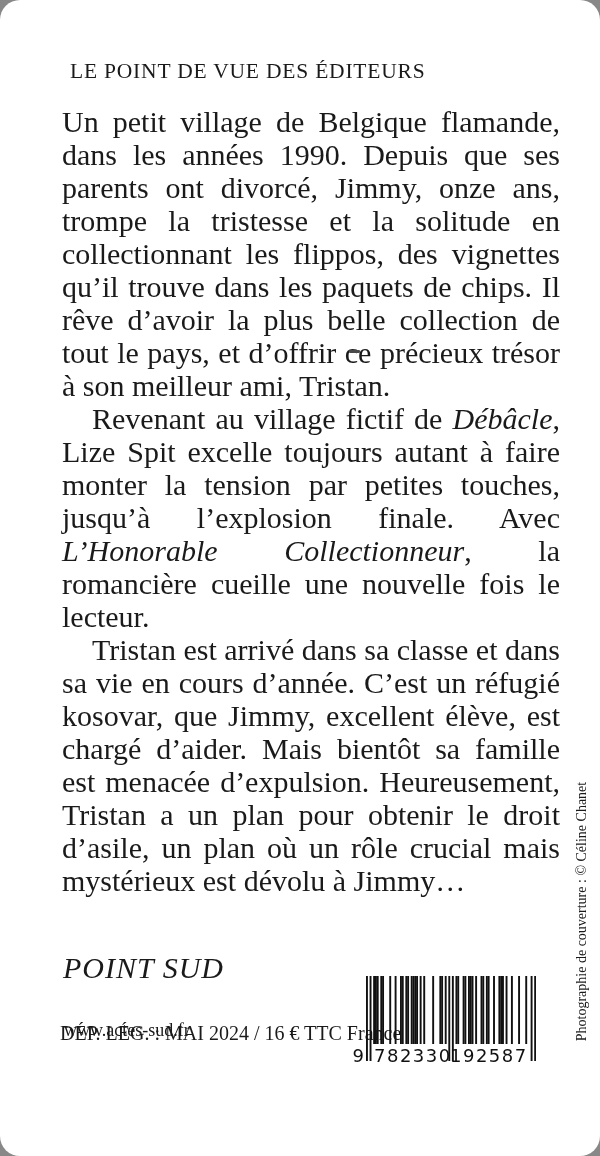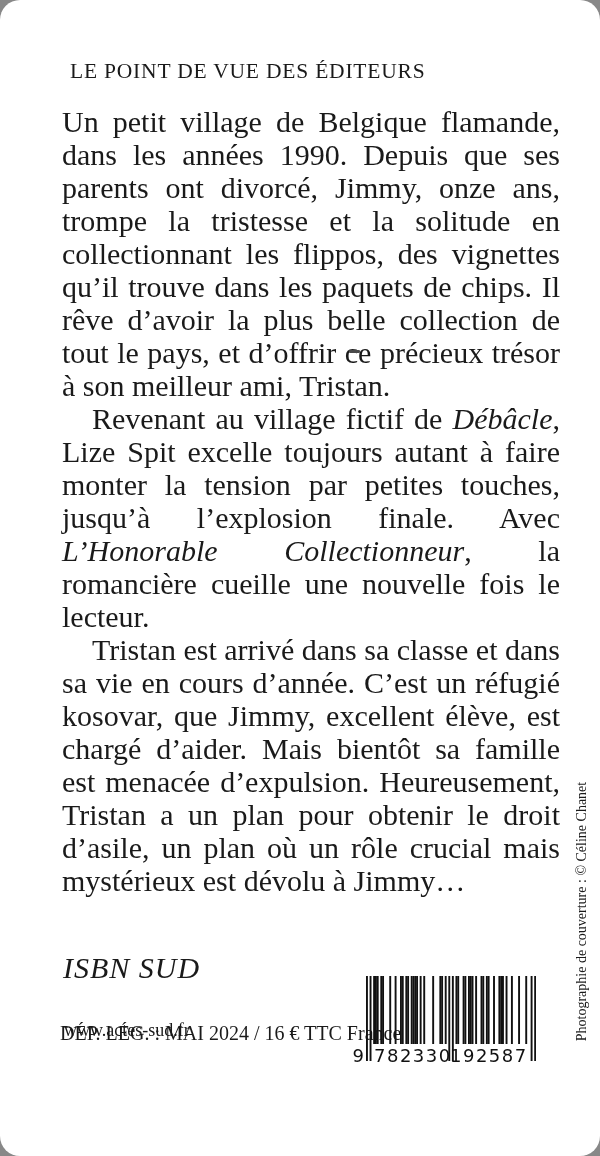--- a/index.html
+++ b/index.html
@@ -82,21 +82,21 @@
 
   <div class="synopsis">
     <p><span>Un petit village de Belgique flamande, dans les années 1990. Depuis que ses parents ont divorcé, Jimmy, onze ans, trompe la tristesse et la solitude en collectionnant les flippos, des vignettes qu’il trouve dans les paquets de chips. Il rêve d’avoir la plus belle collection de tout le pays, et d’offrir ce précieux trésor à son meilleur ami, Tristan.</span></p>
     <p class="indent"><span>Revenant au village fictif de </span><span class="it">Débâcle</span><span>, Lize Spit excelle toujours autant à faire monter la tension par petites touches, jusqu’à l’explosion finale. Avec </span><span class="it">L’Honorable Collectionneur</span><span>, la romancière cueille une nouvelle fois le lecteur.</span></p>
     <p class="indent"><span>Tristan est arrivé dans sa classe et dans sa vie en cours d’année. C’est un réfugié kosovar, que Jimmy, excellent élève, est chargé d’aider. Mais bientôt sa famille est menacée d’expulsion. Heureusement, Tristan a un plan pour obtenir le droit d’asile, un plan où un rôle crucial mais mystérieux est dévolu à Jimmy…</span></p>
   </div>
 
   <div class="artifact"></div>
 
 
-  <div class="logo">ISBN SUD</div>
+  <div class="logo">POINT SUD</div>
 
   <div class="website">www.actes-sud.fr</div>
 
   <div class="legal-deposit">DÉP. LÉG. : MAI 2024 / 16 € TTC France</div>
 
 
   <div class="barcode">
     <svg id="bc-svg" width="170" height="85" viewBox="0 0 170 85">
         <rect x="0.00" y="0" width="1.91" height="85" fill="#111111"></rect>
         <rect x="3.58" y="0" width="1.91" height="85" fill="#111111"></rect>

